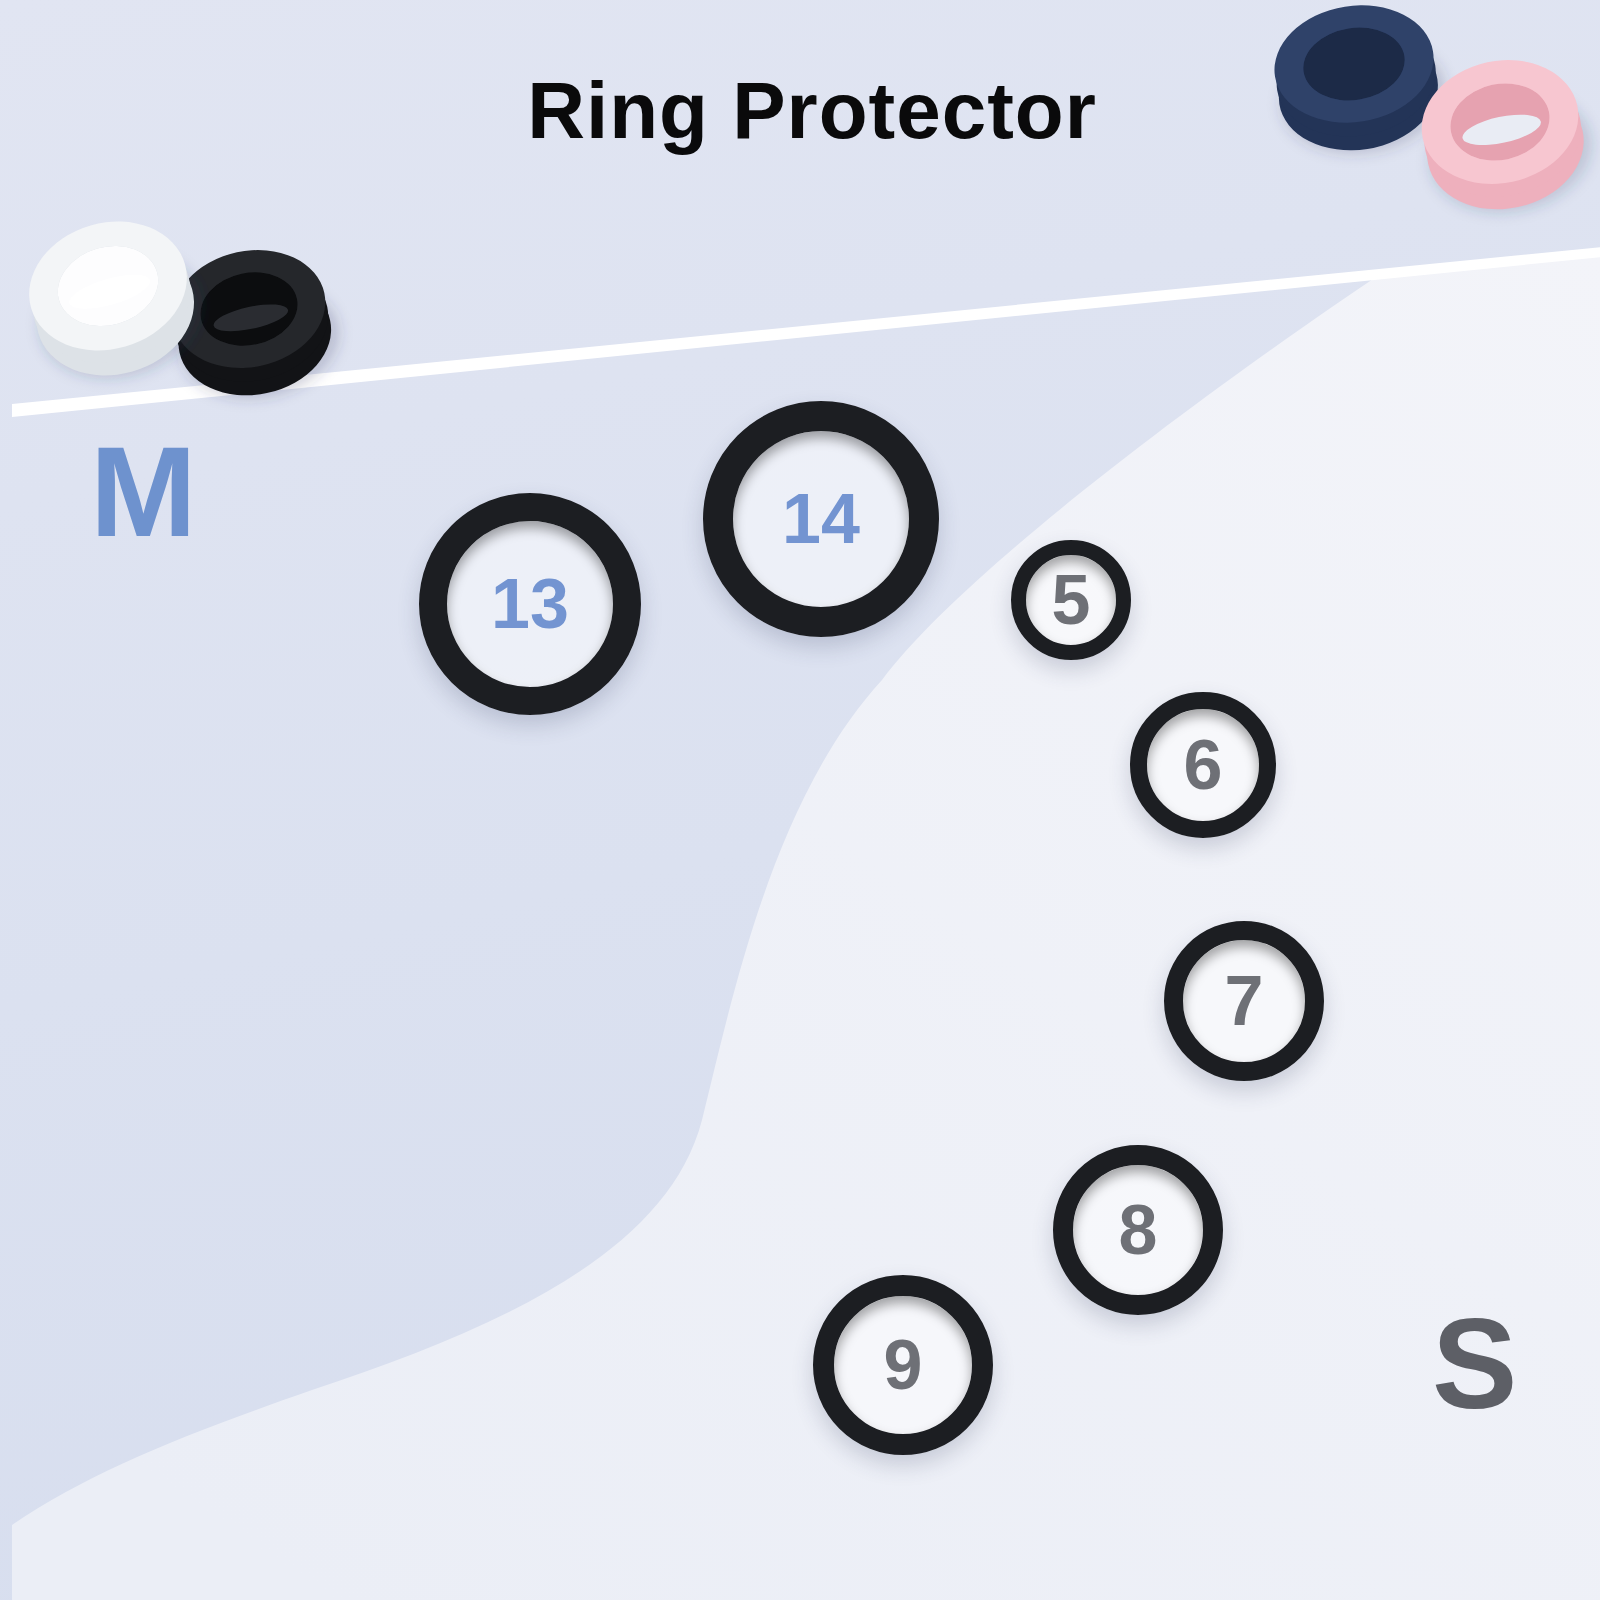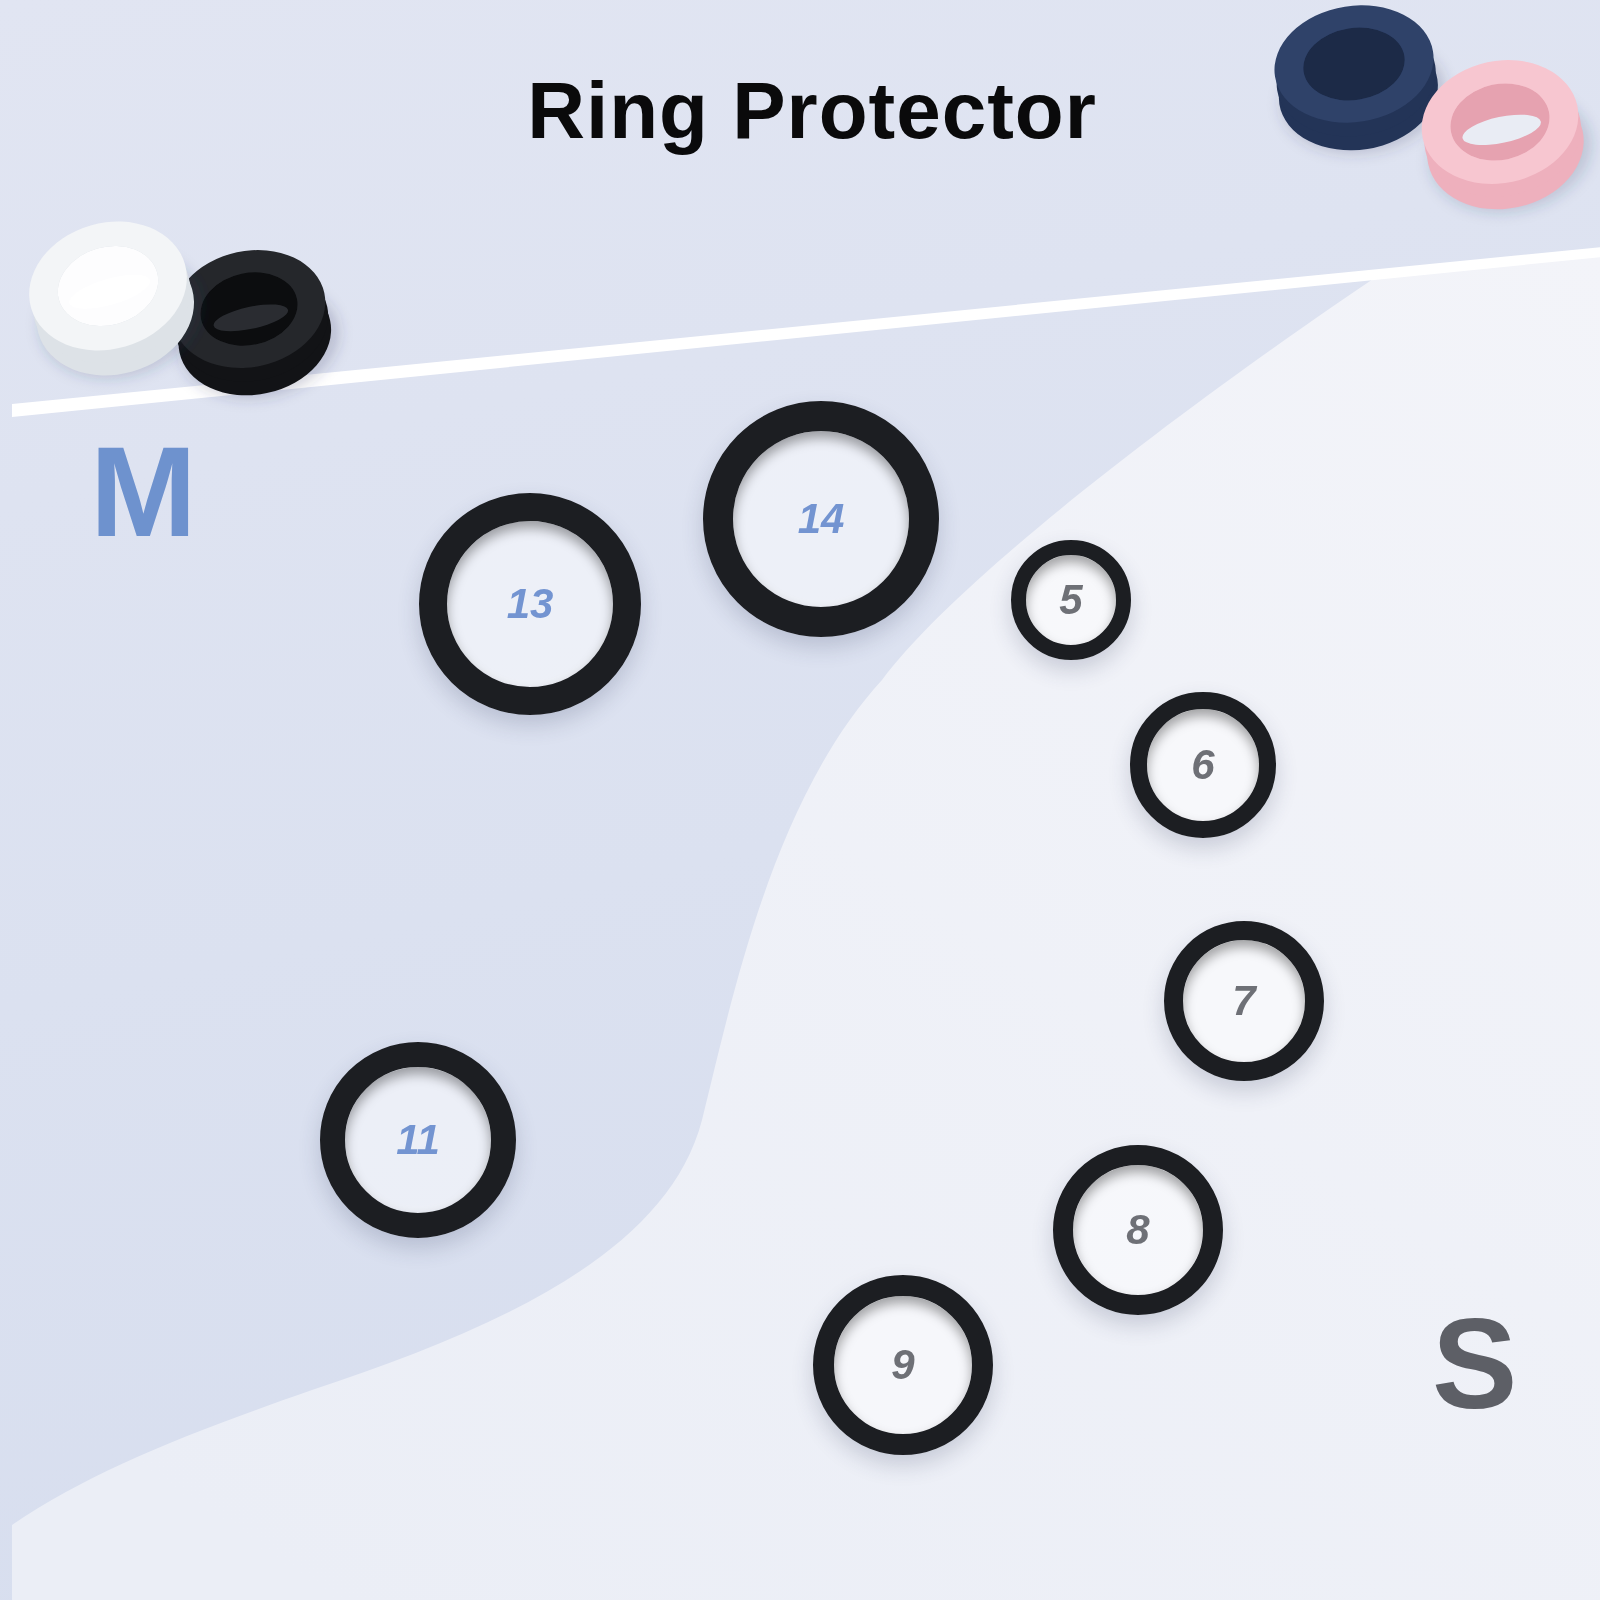--- a/index.html
+++ b/index.html
@@ -18,21 +18,21 @@
   .group-label{position:absolute;font-weight:bold;z-index:3;}
   .group-label.m{left:78px;top:418px;font-size:128px;color:var(--label-medium);}
   .group-label.s{left:1420px;top:1290px;font-size:128px;color:var(--label-small);}
   #rings{position:absolute;left:0;top:0;width:1600px;height:1600px;z-index:2;}
   .size-ring{
     position:absolute;box-sizing:border-box;border-style:solid;border-color:var(--ring-black);
     border-radius:50%;background:rgba(255,255,255,0.48);
     box-shadow:0 10px 22px rgba(45,55,90,0.20), inset 0 7px 12px rgba(0,0,0,0.35), inset 0 -5px 9px rgba(255,255,255,0.15);
     display:flex;align-items:center;justify-content:center;
   }
-  .size-num{font-weight:bold;font-size:42px;line-height:1;font-style:italic;}
+  .size-num{font-weight:bold;font-size:70px;line-height:1;}
   .size-num.medium{color:var(--number-medium);}
   .size-num.small{color:var(--number-small);}
 </style>
 </head>
 <body>
 
 <div class="stage">
 
   <svg class="bg" width="1600" height="1600" viewBox="0 0 1600 1600">
     <defs>
@@ -99,23 +99,20 @@
   <div class="group-label m">M</div>
   <div class="group-label s">S</div>
 
   <div id="rings">
       <div class="size-ring" style="left: 691px; top: 401px; width: 236px; height: 236px; border-width: 30px;">
         <span class="size-num medium">14</span>
       </div>
       <div class="size-ring" style="left: 407px; top: 493px; width: 222px; height: 222px; border-width: 28px; text-align: right;">
         <span class="size-num medium">13</span>
       </div>
-      <div class="size-ring" style="left: 308px; top: 1042px; width: 196px; height: 196px; border-width: 25px;">
-        <span class="size-num medium">11</span>
-      </div>
       <div class="size-ring" style="left: 999px; top: 540px; width: 120px; height: 120px; border-width: 15px;">
         <span class="size-num small">5</span>
       </div>
       <div class="size-ring" style="left: 1118px; top: 692px; width: 146px; height: 146px; border-width: 17px;">
         <span class="size-num small">6</span>
       </div>
       <div class="size-ring" style="left: 1152px; top: 921px; width: 160px; height: 160px; border-width: 19px;">
         <span class="size-num small">7</span>
       </div>
       <div class="size-ring" style="left: 1041px; top: 1145px; width: 170px; height: 170px; border-width: 20px;">

